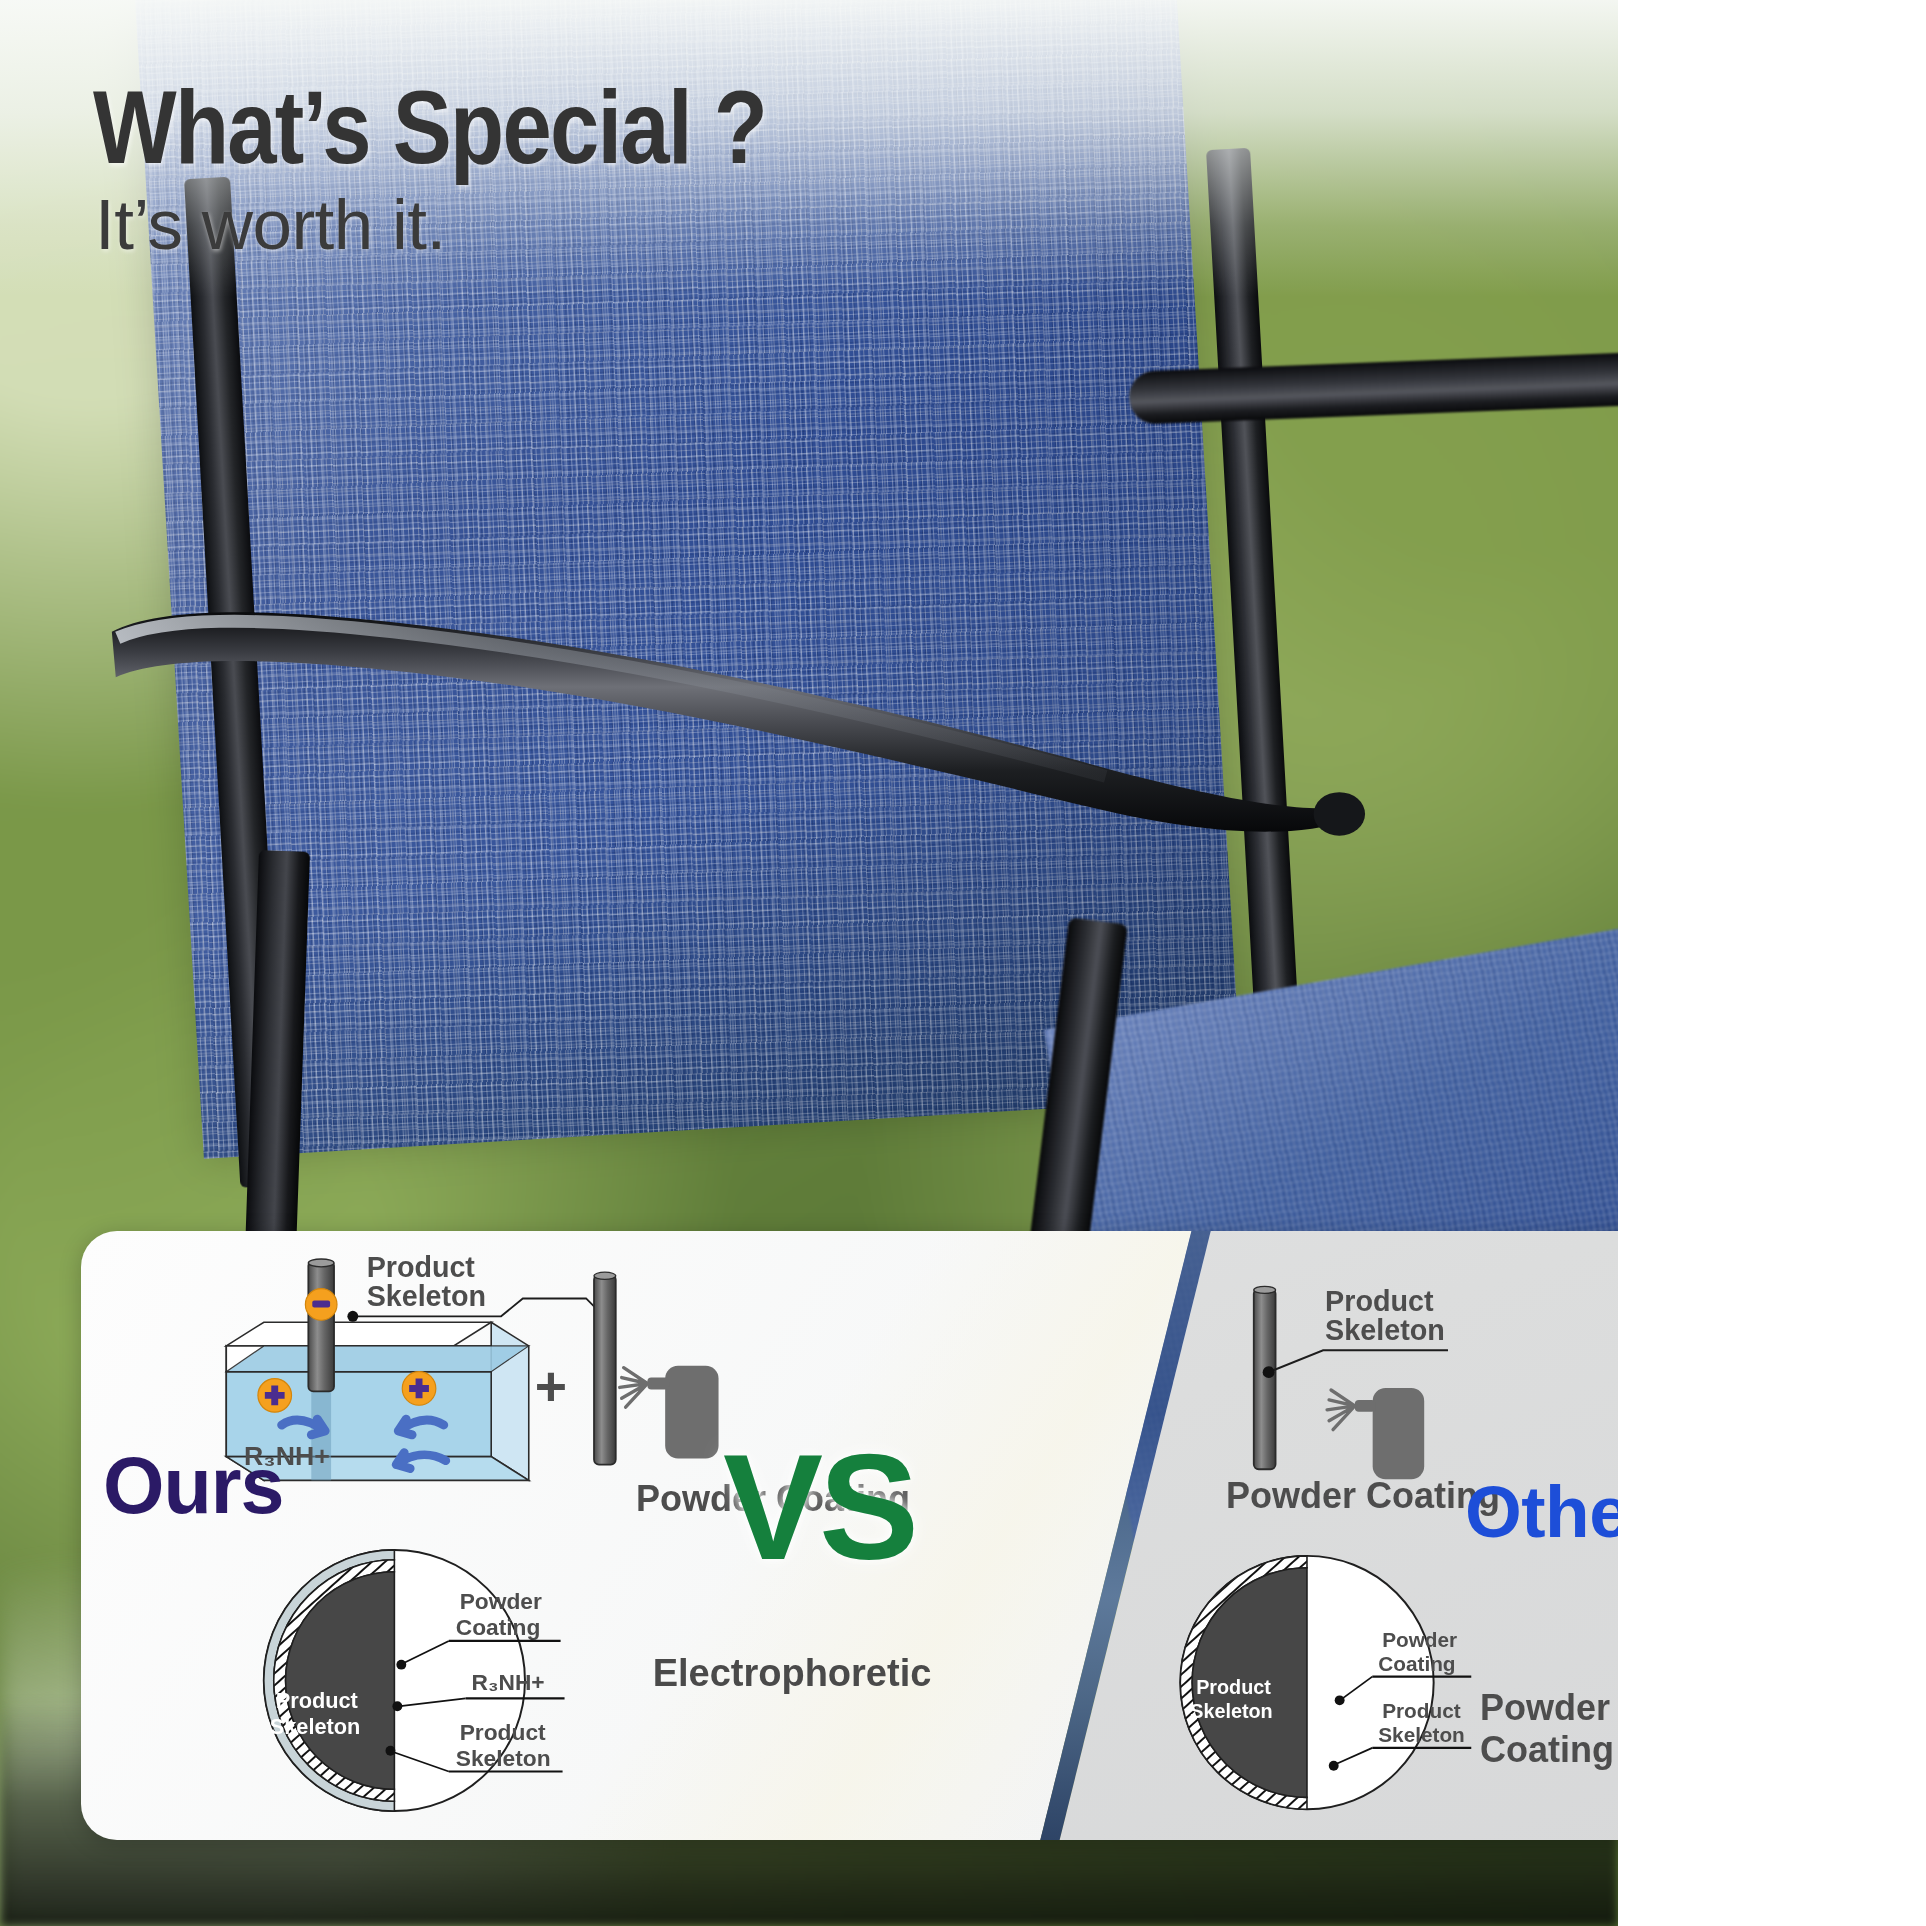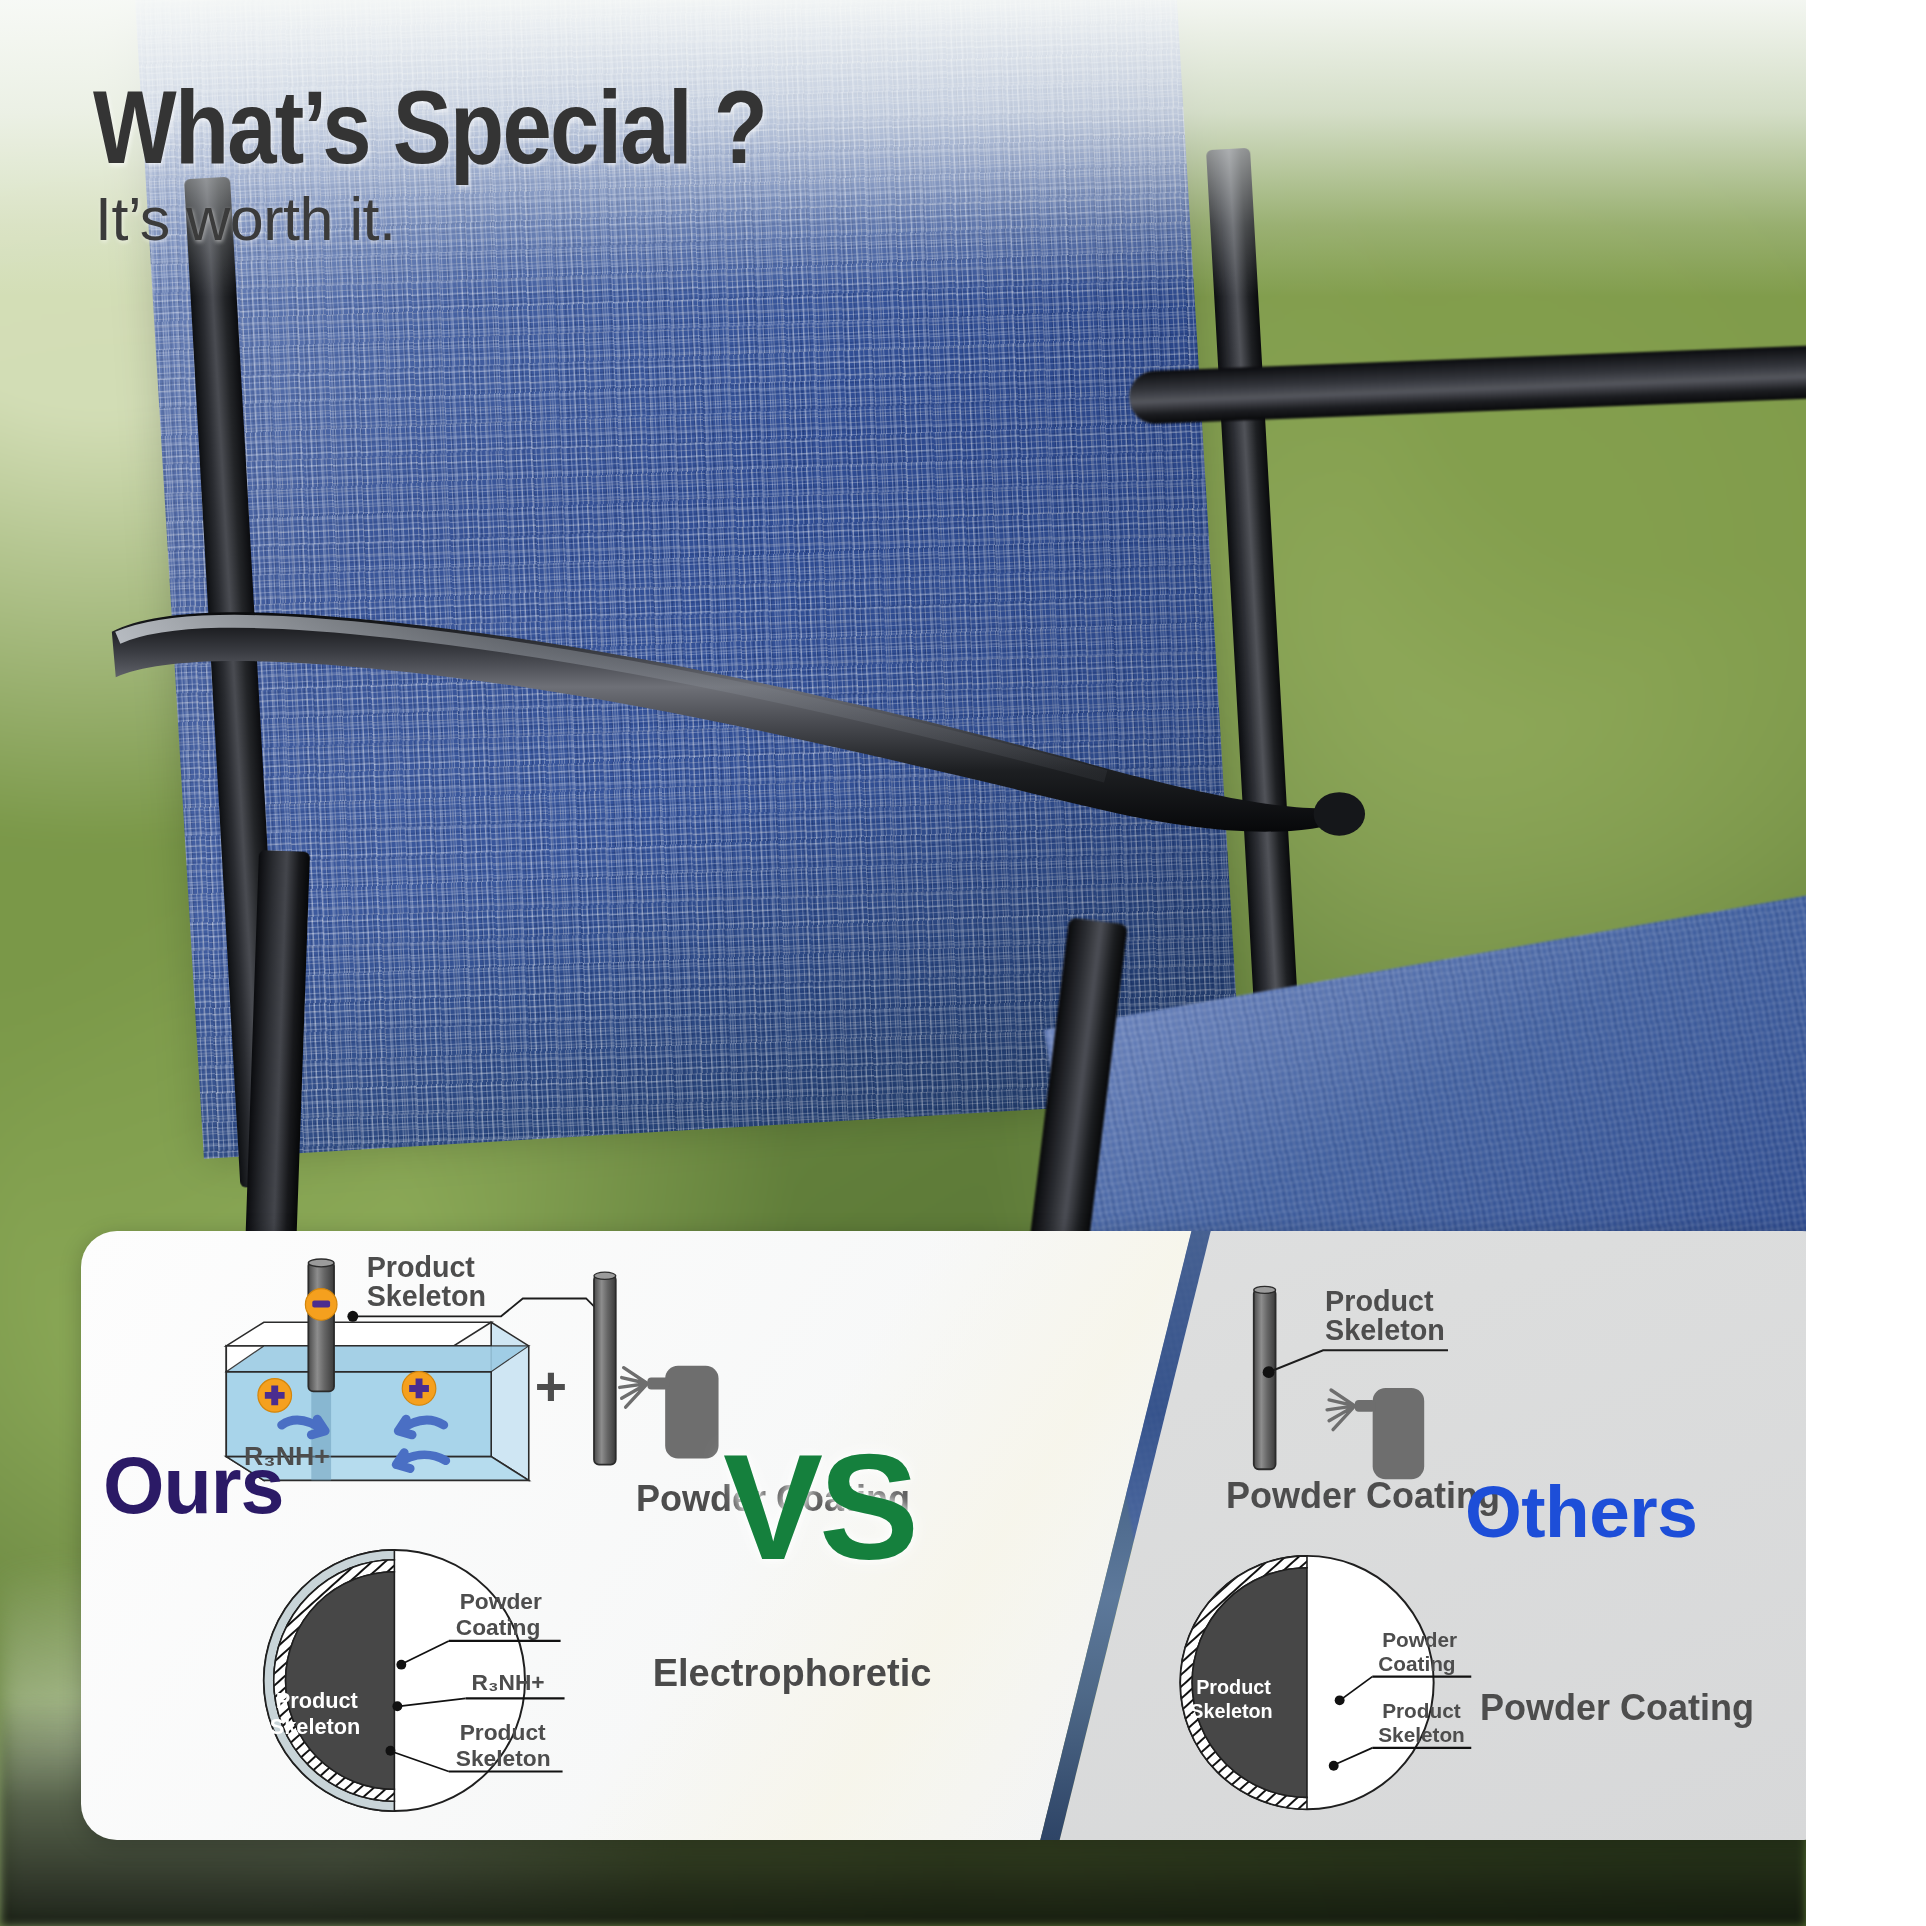--- a/index.html
+++ b/index.html
@@ -1,17 +1,17 @@
 <!DOCTYPE html>
 <html><head>
 <meta charset="utf-8">
 <style>
   html,body{margin:0;padding:0;background:#fff;}
   body{font-family:"Liberation Sans",sans-serif;}
-  #stage{position:relative;width:1806px;height:1927px;overflow:hidden;}
+  #stage{position:relative;width:1618px;height:1927px;overflow:hidden;}
 
   
   .photo{position:absolute;inset:0;overflow:hidden;background:#6d7a4a;}
   .foliage{position:absolute;inset:0;
     background:
       radial-gradient(circle at 8% 12%, rgba(214,224,186,.95) 0 9%, rgba(0,0,0,0) 26%),
       radial-gradient(circle at 3% 40%, rgba(120,150,70,.85) 0 10%, rgba(0,0,0,0) 30%),
       radial-gradient(circle at 14% 62%, rgba(150,180,95,.8) 0 9%, rgba(0,0,0,0) 28%),
       radial-gradient(circle at 6% 82%, rgba(96,124,58,.9) 0 11%, rgba(0,0,0,0) 32%),
       radial-gradient(circle at 19% 92%, rgba(165,190,110,.75) 0 8%, rgba(0,0,0,0) 26%),
@@ -80,21 +80,21 @@
   .blurlow{position:absolute;left:0;bottom:0;width:752px;height:416px;
     background:radial-gradient(ellipse at 22% 78%, rgba(232,240,222,.55) 0 22%, rgba(0,0,0,0) 62%);filter:blur(12px);}
 
   
   .headline{position:absolute;left:93px;top:69px;
     font-size:103px;font-weight:700;letter-spacing:-2px;color:#343434;
     font-family:"Liberation Sans",sans-serif;
     transform:scaleX(.86);transform-origin:0 0;
     text-shadow:2px 3px 5px rgba(255,255,255,.55);white-space:nowrap;}
   .subhead{position:absolute;left:95px;top:184px;
-    font-size:61px;font-weight:400;color:#3b3b3b;letter-spacing:-0.5px;
+    font-size:71px;font-weight:400;color:#3b3b3b;letter-spacing:-0.5px;
     text-shadow:1px 2px 4px rgba(255,255,255,.5);white-space:nowrap;}
 
   
   .panel{position:absolute;left:81px;top:1231px;width:1757px;height:609px;
     border-radius:36px;overflow:hidden;box-shadow:0 4px 22px rgba(0,0,0,.22);}
   .panel-left{position:absolute;inset:0;
     background:linear-gradient(125deg,#fdfdfd 0%,#f7f8f8 42%,#f2f3f3 70%,#eceeef 100%);
     clip-path:polygon(0 0, 63.2% 0, 54.6% 100%, 0 100%);}
   .panel-left-sheen{position:absolute;inset:0;
     background:linear-gradient(122deg,rgba(255,255,255,0) 40%,rgba(247,245,232,.75) 52%,rgba(255,255,255,0) 63%);

